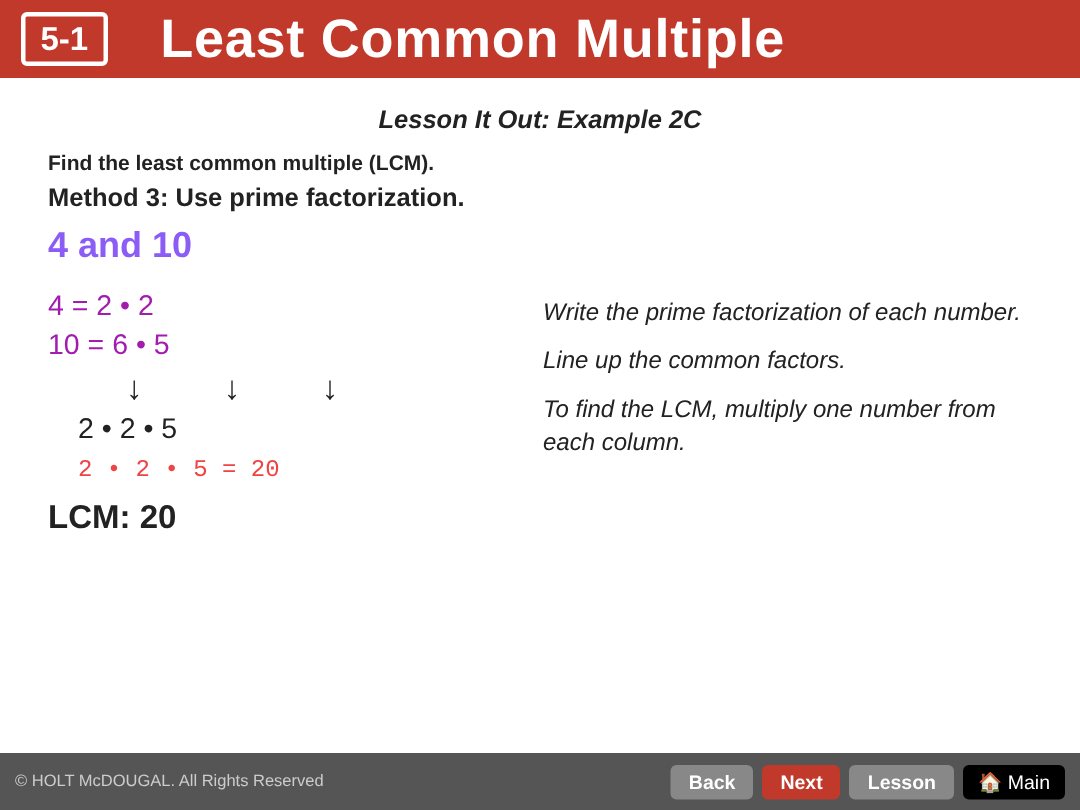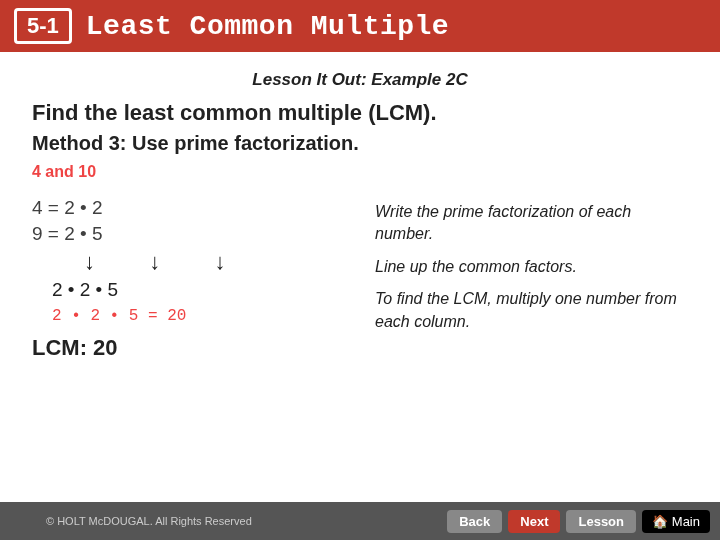--- a/index.html
+++ b/index.html
@@ -13,99 +13,98 @@
       position: relative;
     }
 
     
     .header {
       background: #c0392b;
       display: flex;
       align-items: center;
       padding: 8px 14px;
       height: 52px;
+      gap: 21px;
     }
     .header-badge {
       background: #c0392b;
       border: 3px solid #fff;
       color: #fff;
       font-size: 22px;
       font-weight: bold;
       padding: 2px 10px;
       margin-right: 14px;
       border-radius: 4px;
       white-space: nowrap;
     }
     .header-title {
       color: #fff;
-      font-size: 28px;
+      font-size: 36px;
       font-weight: bold;
       letter-spacing: 0.5px;
-      font-family: Liberation Mono, monospace;
     }
 
     
     .content {
       padding: 18px 32px 10px 32px;
       background: #fff;
     }
 
     .subtitle {
       text-align: center;
       font-size: 17px;
       font-weight: bold;
       color: #222;
       margin-bottom: 10px;
       font-style: italic;
     }
 
     .main-instruction {
-      font-size: 22px;
+      font-size: 14px;
       font-weight: bold;
       color: #222;
       margin-bottom: 6px;
     }
 
     .method-line {
-      font-size: 20px;
+      font-size: 17px;
       font-weight: bold;
       color: #222;
       margin-bottom: 8px;
     }
 
     .problem-title {
-      font-size: 16px;
-      font-weight: bold;
-      color: #ef4444;
+      font-size: 24px;
+      font-weight: bold;
+      color: #8b5cf6;
       margin-bottom: 16px;
     }
 
     
     .two-col {
       display: flex;
       flex-direction: row;
       align-items: flex-start;
       gap: 30px;
       margin-bottom: 10px;
     }
 
     .left-col {
       flex: 0 0 300px;
     }
 
     .right-col {
       flex: 1;
       padding-top: 4px;
-      margin-left: 13px;
     }
 
     
     .math-line {
       font-size: 19px;
-      color: #404040;
+      color: #a21caf;
       margin-bottom: 4px;
       font-family: Arial, sans-serif;
     }
 
     .product-line {
       font-size: 19px;
       color: #222;
       margin-bottom: 6px;
       margin-left: 20px;
     }
@@ -144,21 +143,20 @@
       background: #555;
       display: flex;
       align-items: center;
       justify-content: space-between;
       padding: 0 10px;
     }
 
     .footer-left {
       color: #ccc;
       font-size: 11px;
-      margin-left: 36px;
     }
 
     .footer-right {
       display: flex;
       gap: 6px;
       align-items: center;
     }
 
     .nav-btn {
       background: #888;
@@ -198,21 +196,21 @@
 
   <div class="subtitle">Lesson It Out: Example 2C</div>
   <div class="main-instruction">Find the least common multiple (LCM).</div>
   <div class="method-line">Method 3: Use prime factorization.</div>
   <div class="problem-title">4 and 10</div>
 
   <div class="two-col">
 
     <div class="left-col">
       <div class="math-line">4 = 2 • 2</div>
-      <div class="math-line">9 = 2       • 5</div>
+      <div class="math-line">10 = 6       • 5</div>
       <div style="font-size:22px; color:#222; margin-left:52px; margin-bottom:4px; letter-spacing:14px;">
         ↓&nbsp;&nbsp;↓&nbsp;&nbsp;↓
       </div>
       <div class="product-line">2 • 2 • 5</div>
       <div class="final-product">2 • 2 • 5 = 20</div>
       <div class="lcm-result">LCM: 20</div>
     </div>
 
     <div class="right-col">
       <div class="right-text">Write the prime factorization of each number.</div>

